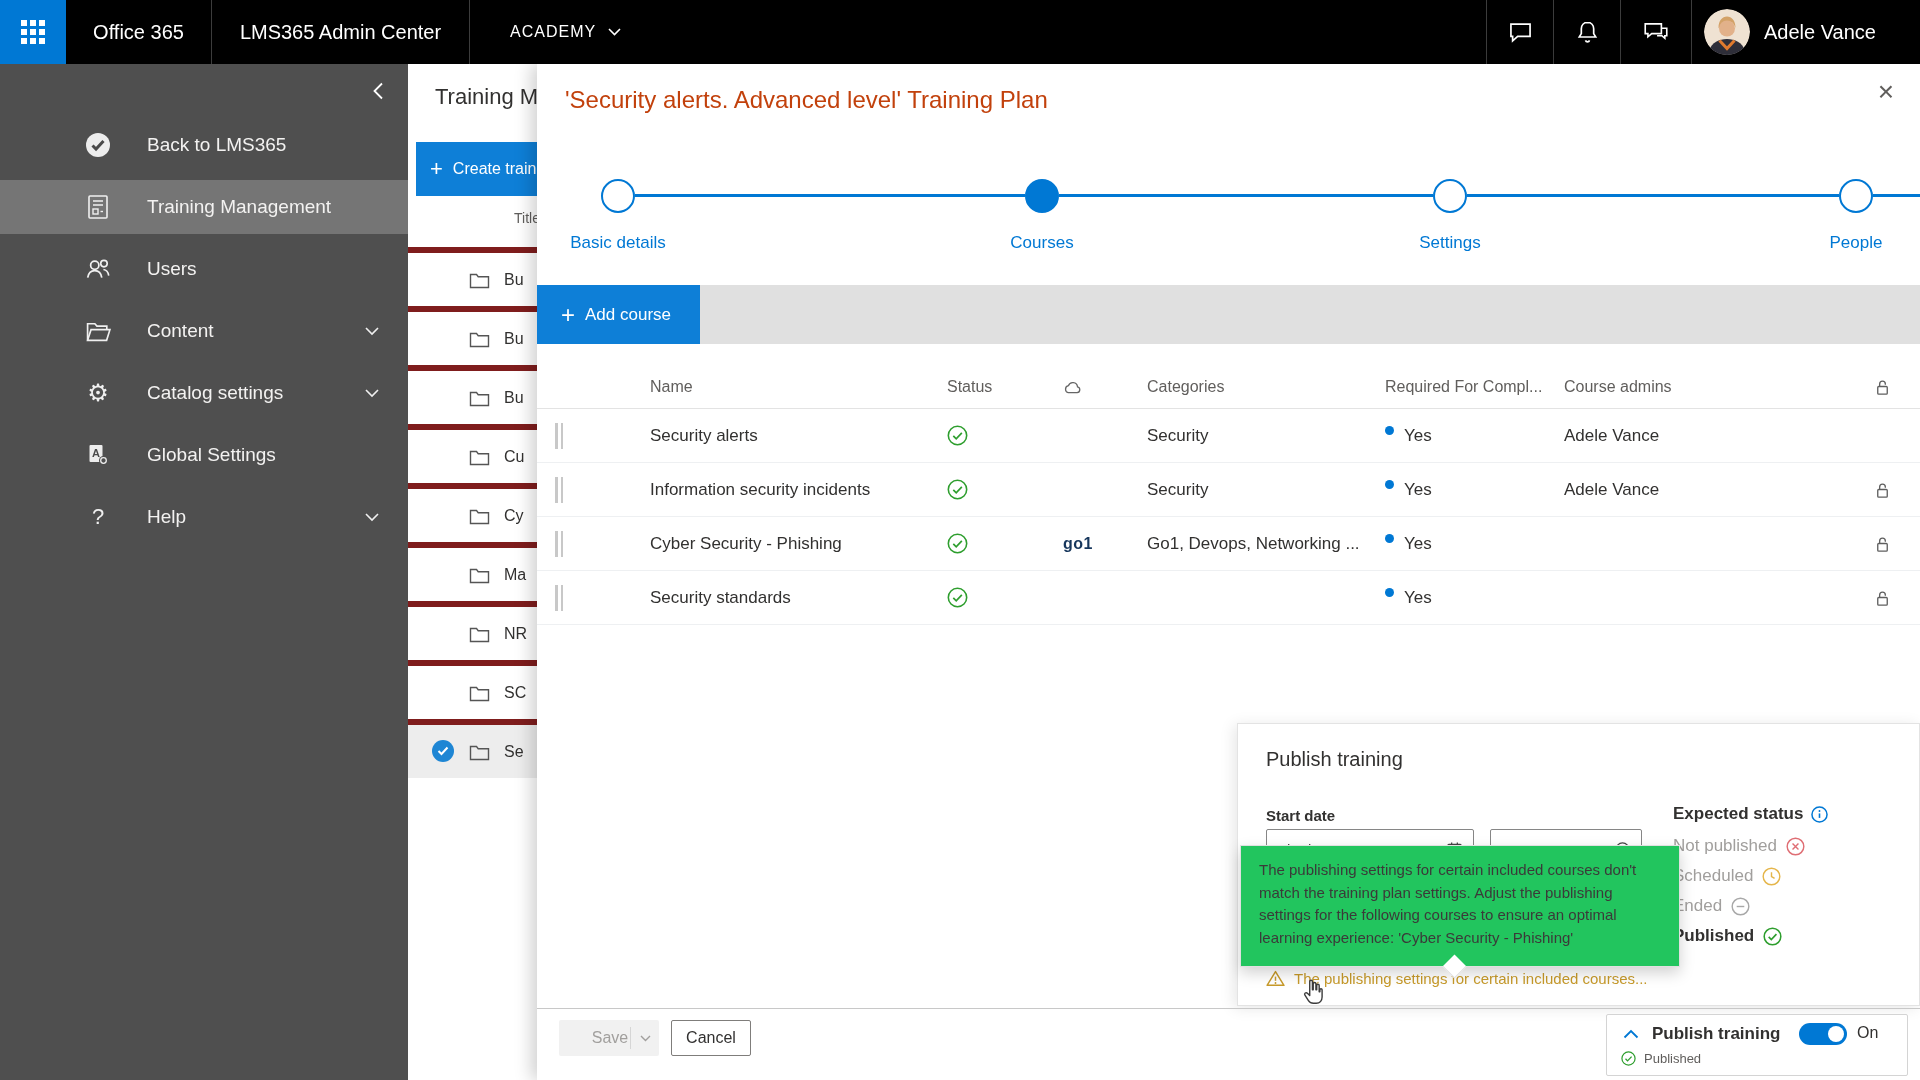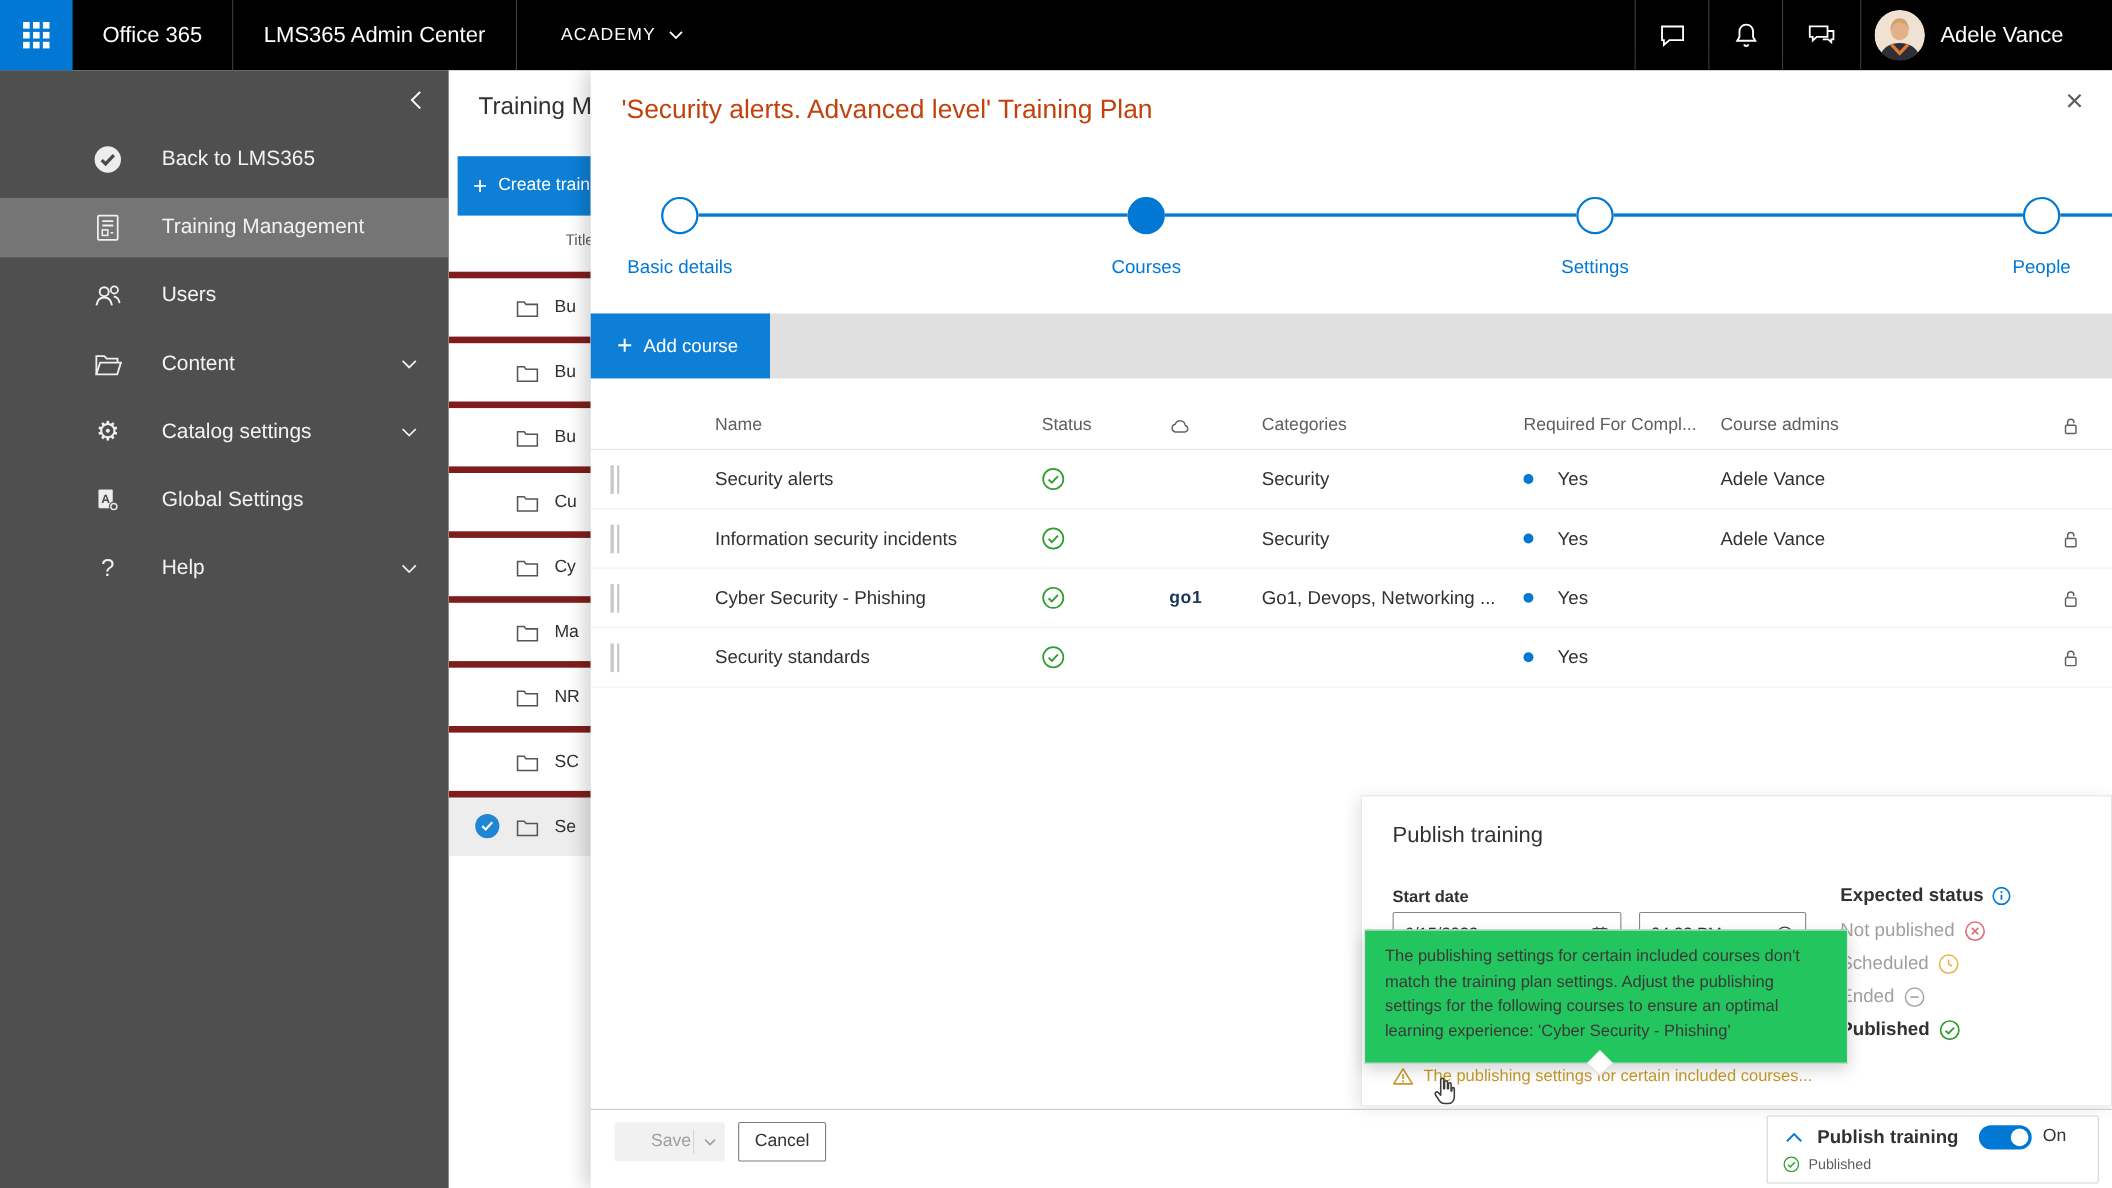--- a/index.html
+++ b/index.html
@@ -60,21 +60,21 @@
   .gray-band{position:absolute;left:0;top:221px;width:100%;height:59px;background:#e0e0e0;}
   .add-course{position:absolute;left:0;top:221px;width:163px;height:59px;background:#0e7fd7;color:#fff;display:flex;align-items:center;gap:10px;padding-left:24px;font-size:17px;box-sizing:border-box;cursor:pointer;}
   .add-course .plus{font-size:24px;font-weight:300;}
 
   .ctable{position:absolute;left:0;top:280px;width:100%;margin-top:22px;}
   .chead,.crow{display:grid;grid-template-columns:113px 297px 116px 84px 238px 179px 309px 1fr;align-items:center;}
   .chead{height:42px;border-bottom:1px solid #e3e3e3;color:#605e5c;font-size:16px;}
   .crow{height:53px;border-bottom:1px solid #eef0f2;font-size:17px;color:#323130;}
   .handle{margin-left:18px;display:flex;gap:3px;}
   .handle i{display:block;width:2.5px;height:26px;background:#c8c8c8;}
-  .reqcell{display:flex;align-items:center;gap:22px;}
+  .reqcell{display:flex;align-items:flex-start;gap:10px;}
   .bluedot{width:9px;height:9px;border-radius:50%;background:#0078d4;}
   .go1{font-weight:bold;font-size:16px;color:#16365c;letter-spacing:.5px;}
 
   
   .ppanel{position:absolute;left:700px;top:659px;width:683px;height:283px;background:#fff;border:1px solid #e3e3e3;box-shadow:-3px 2px 14px rgba(0,0,0,.10);box-sizing:border-box;}
   .pp-title{position:absolute;left:28px;top:24px;font-size:20px;color:#323130;}
   .pp-datelabel{position:absolute;left:28px;top:83px;font-size:15px;font-weight:bold;color:#323130;}
   .pinput{position:absolute;top:105px;height:40px;border:1px solid #868686;border-radius:2px;display:flex;align-items:center;justify-content:space-between;padding:0 10px;font-size:15px;color:#323130;box-sizing:border-box;background:#fff;cursor:pointer;}
   .pp-date{left:28px;width:208px;}
   .pp-time{left:252px;width:152px;}

